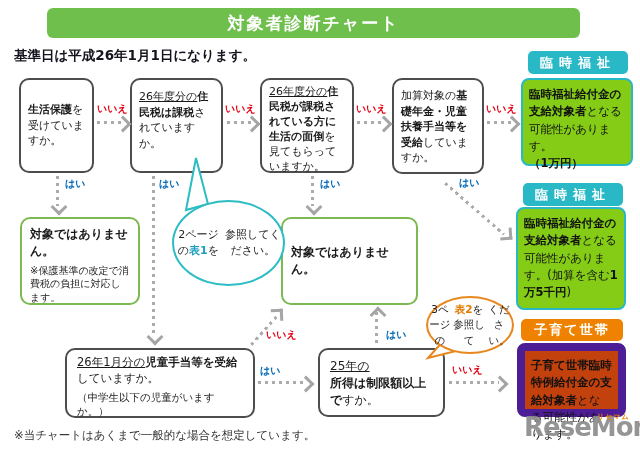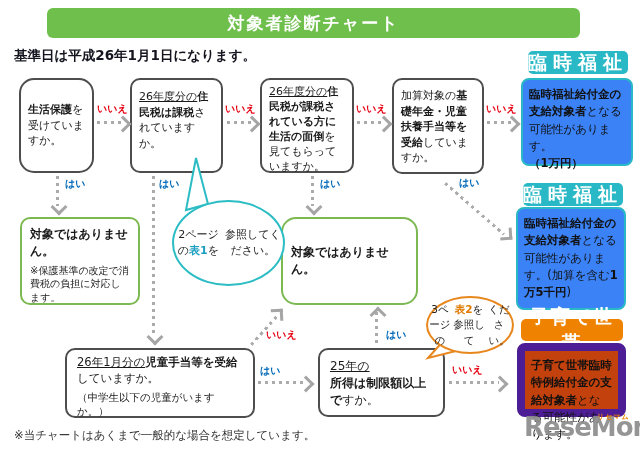--- a/index.html
+++ b/index.html
@@ -23,29 +23,29 @@
   }
   .greenbox{
     background:#fff;border:2px solid #7cb952;border-radius:10px;box-sizing:border-box;
     font-size:12px;line-height:1.45;padding:7px 8px;color:#1a1a1a;
   }
   .b{font-weight:bold;}
   .u{text-decoration:underline;}
   .small-note{font-size:10px;line-height:1.35;margin-top:3px;color:#222;}
   
   .rhead{
-    box-sizing:border-box;border-radius:5px;color:#fff;font-weight:bold;font-size:19px;
-    letter-spacing:6px;text-align:center;display:flex;align-items:center;justify-content:center;
+    box-sizing:border-box;border-radius:5px;color:#fff;font-weight:bold;font-size:13px;
+    letter-spacing:6px;display:flex;align-items:center;justify-content:center;
   }
   .rhead.teal{background:#29b8c5;}
   .rhead.orange{background:#ef8200;letter-spacing:2px;}
   .rbody{
     box-sizing:border-box;border-radius:8px;font-size:11.5px;line-height:1.5;padding:6px 6px;color:#111;
   }
-  .rbody.teal{background:#3b82f6;border:2px solid #29b8c5;}
+  .rbody.teal{background:#84cc16;border:2px solid #29b8c5;}
   .rbody.orange{background:#c2410c;border:8px solid #4c1d95;}
   
   .hdots{height:3px;background:repeating-linear-gradient(to right,#ababab 0 3px,transparent 3px 7px);}
   .vdots{width:3px;background:repeating-linear-gradient(to bottom,#ababab 0 3px,transparent 3px 7px);}
   .ddots{height:3px;background:repeating-linear-gradient(to right,#ababab 0 3px,transparent 3px 7px);transform-origin:left top;}
   .ah{
     width:9px;height:9px;border-top:3px solid #a5a5a5;border-right:3px solid #a5a5a5;display:block;
   }
   .lbl{font-weight:bold;font-size:10px;white-space:nowrap;}
   .lbl.yes{color:#0068b7;}
@@ -57,21 +57,21 @@
     text-align:center;z-index:3;
   }
   .bubble.teal{border:2px solid #2bbcc4;font-size:11px;line-height:1.5;}
   .bubble.orange{border:2px solid #e8871d;font-size:10.5px;line-height:1.45;}
   .ref-teal{color:#1d9fc0;font-weight:bold;}
   .ref-orange{color:#e07b00;font-weight:bold;}
   .tail{z-index:2;}
   
   .wm{left:524px;top:412px;color:#8d8d8d;font-size:26px;font-weight:800;letter-spacing:-1px;opacity:.92;z-index:5;}
   .wm-ruby{left:597px;top:412px;color:#ef8200;font-size:7px;font-weight:bold;z-index:6;letter-spacing:1px;}
-  .center-v{display:flex;align-items:center;border-radius:15px;}
+  .center-v{display:flex;align-items:center;}
 </style>
 </head>
 <body>
 
 <div id="stage">
 
   <div class="abs titlebar">
     <span>対象者診断チャート</span>
   </div>
   <div class="abs subtitle">基準日は平成26年1月1日になります。</div>

